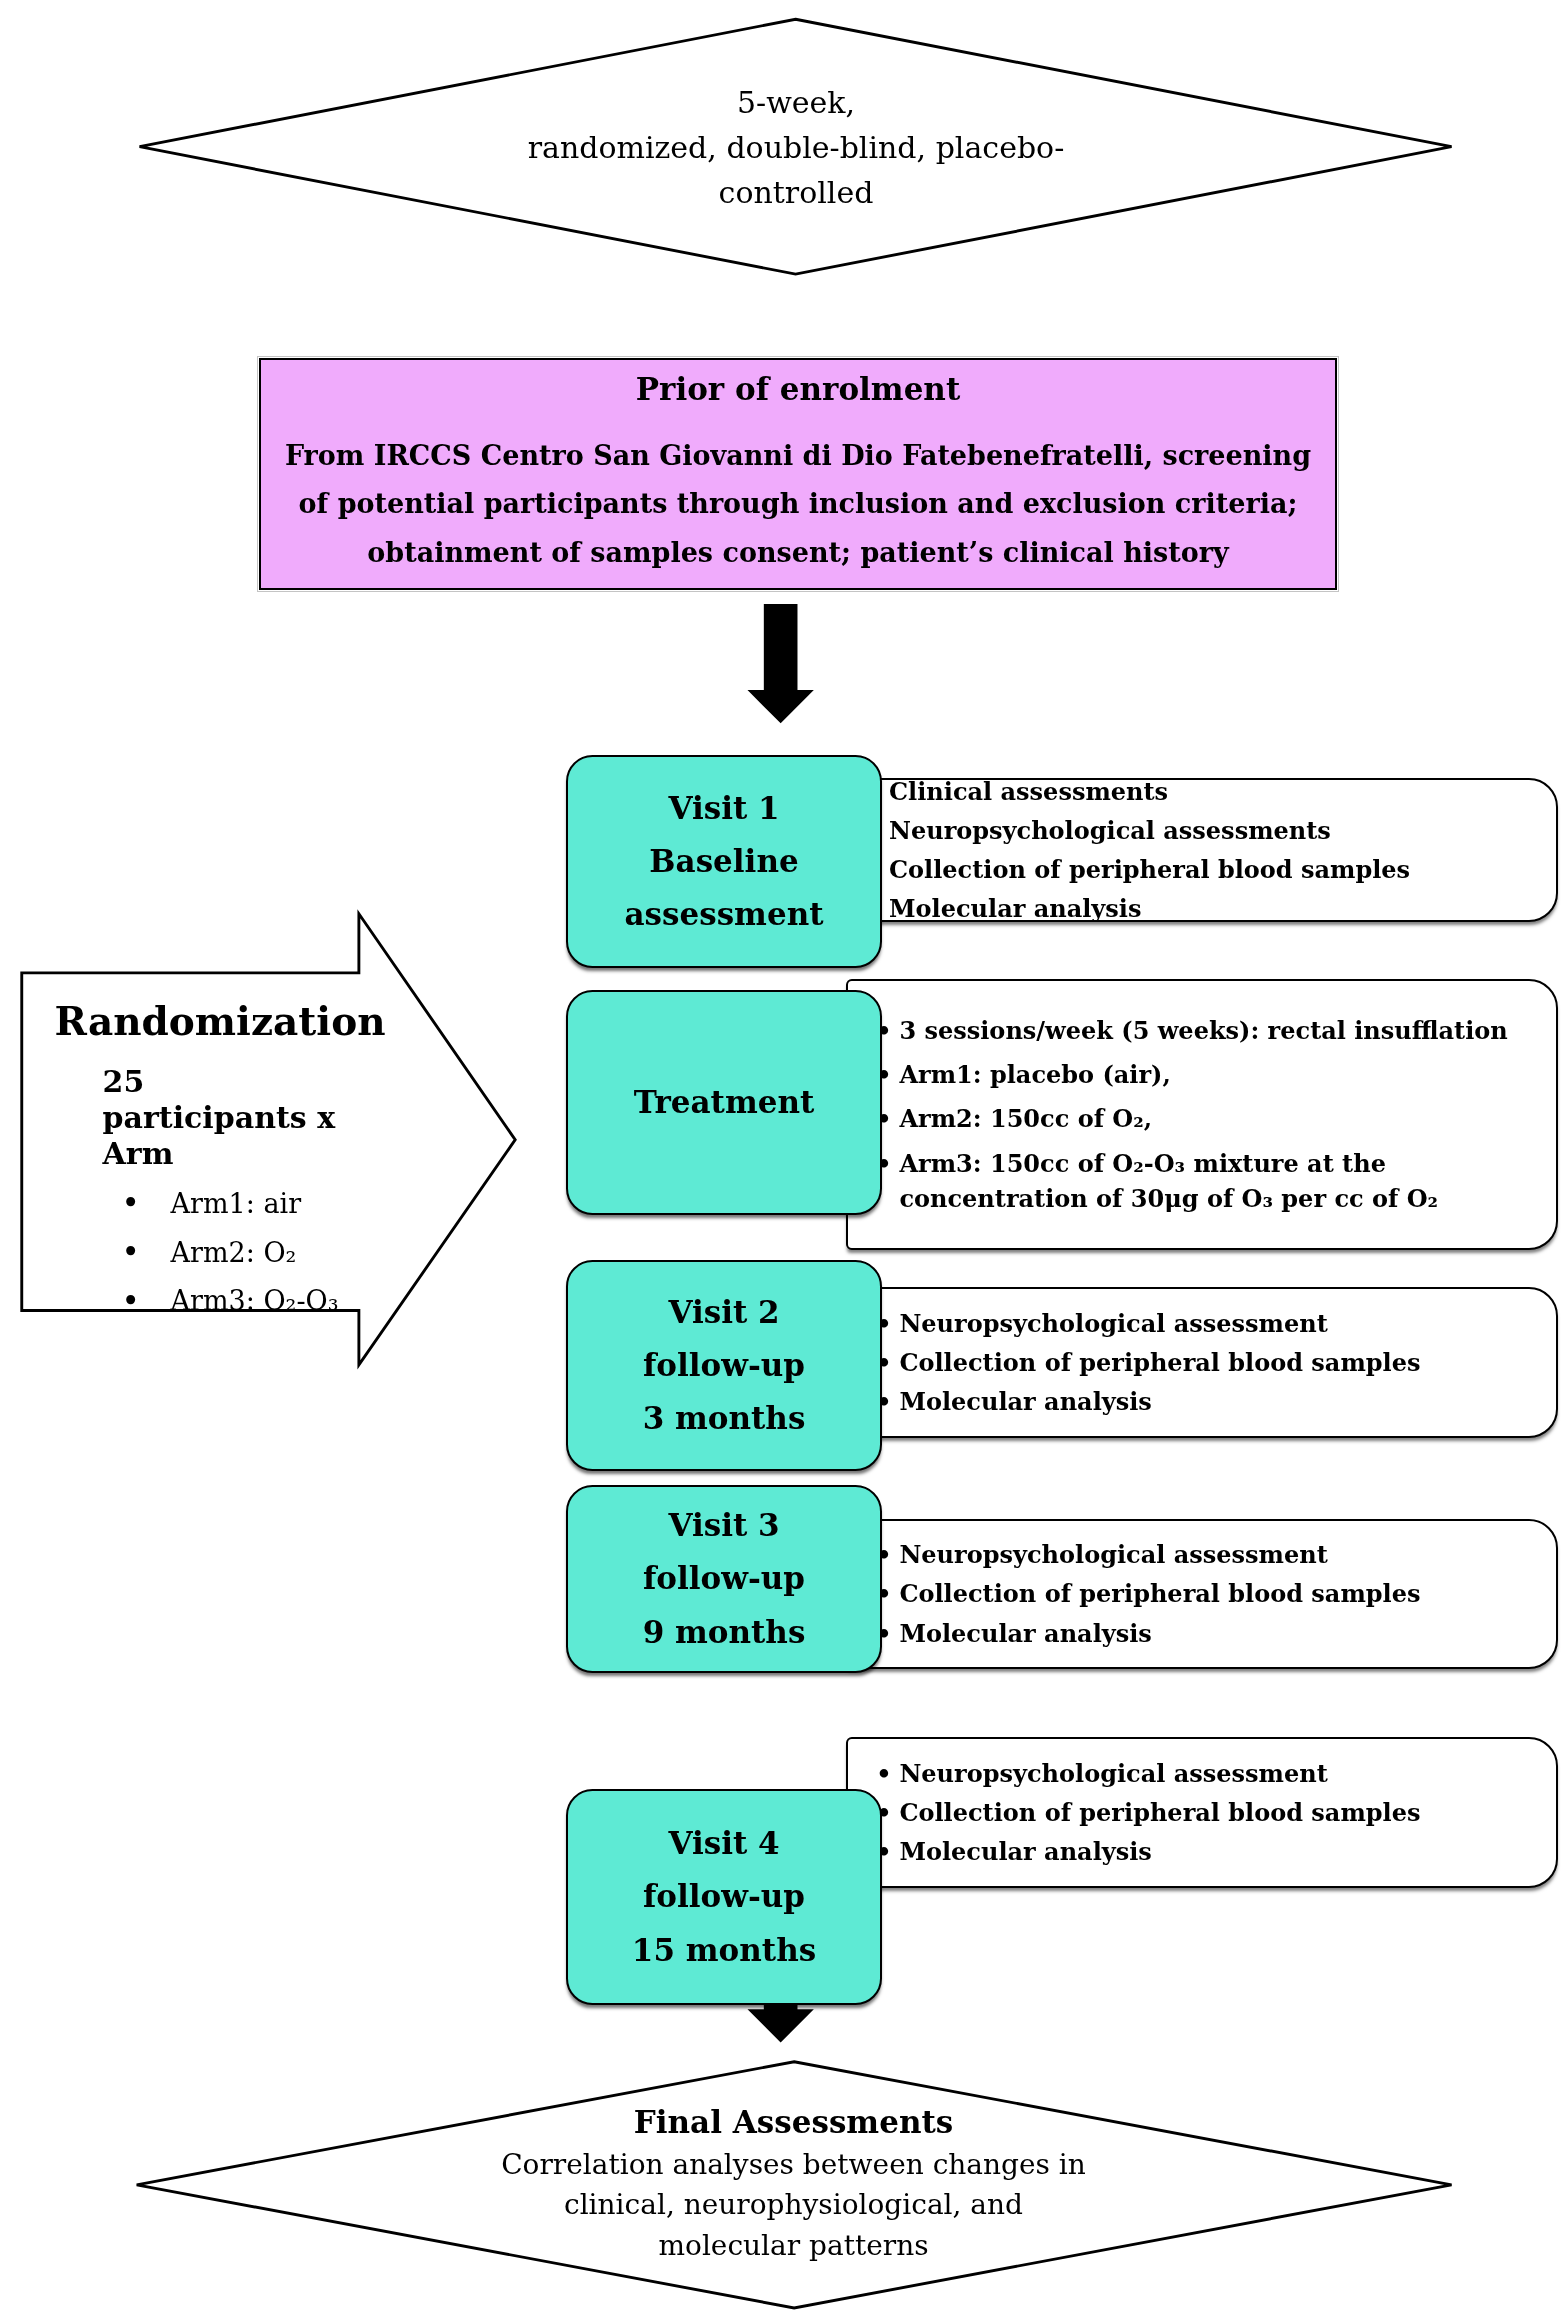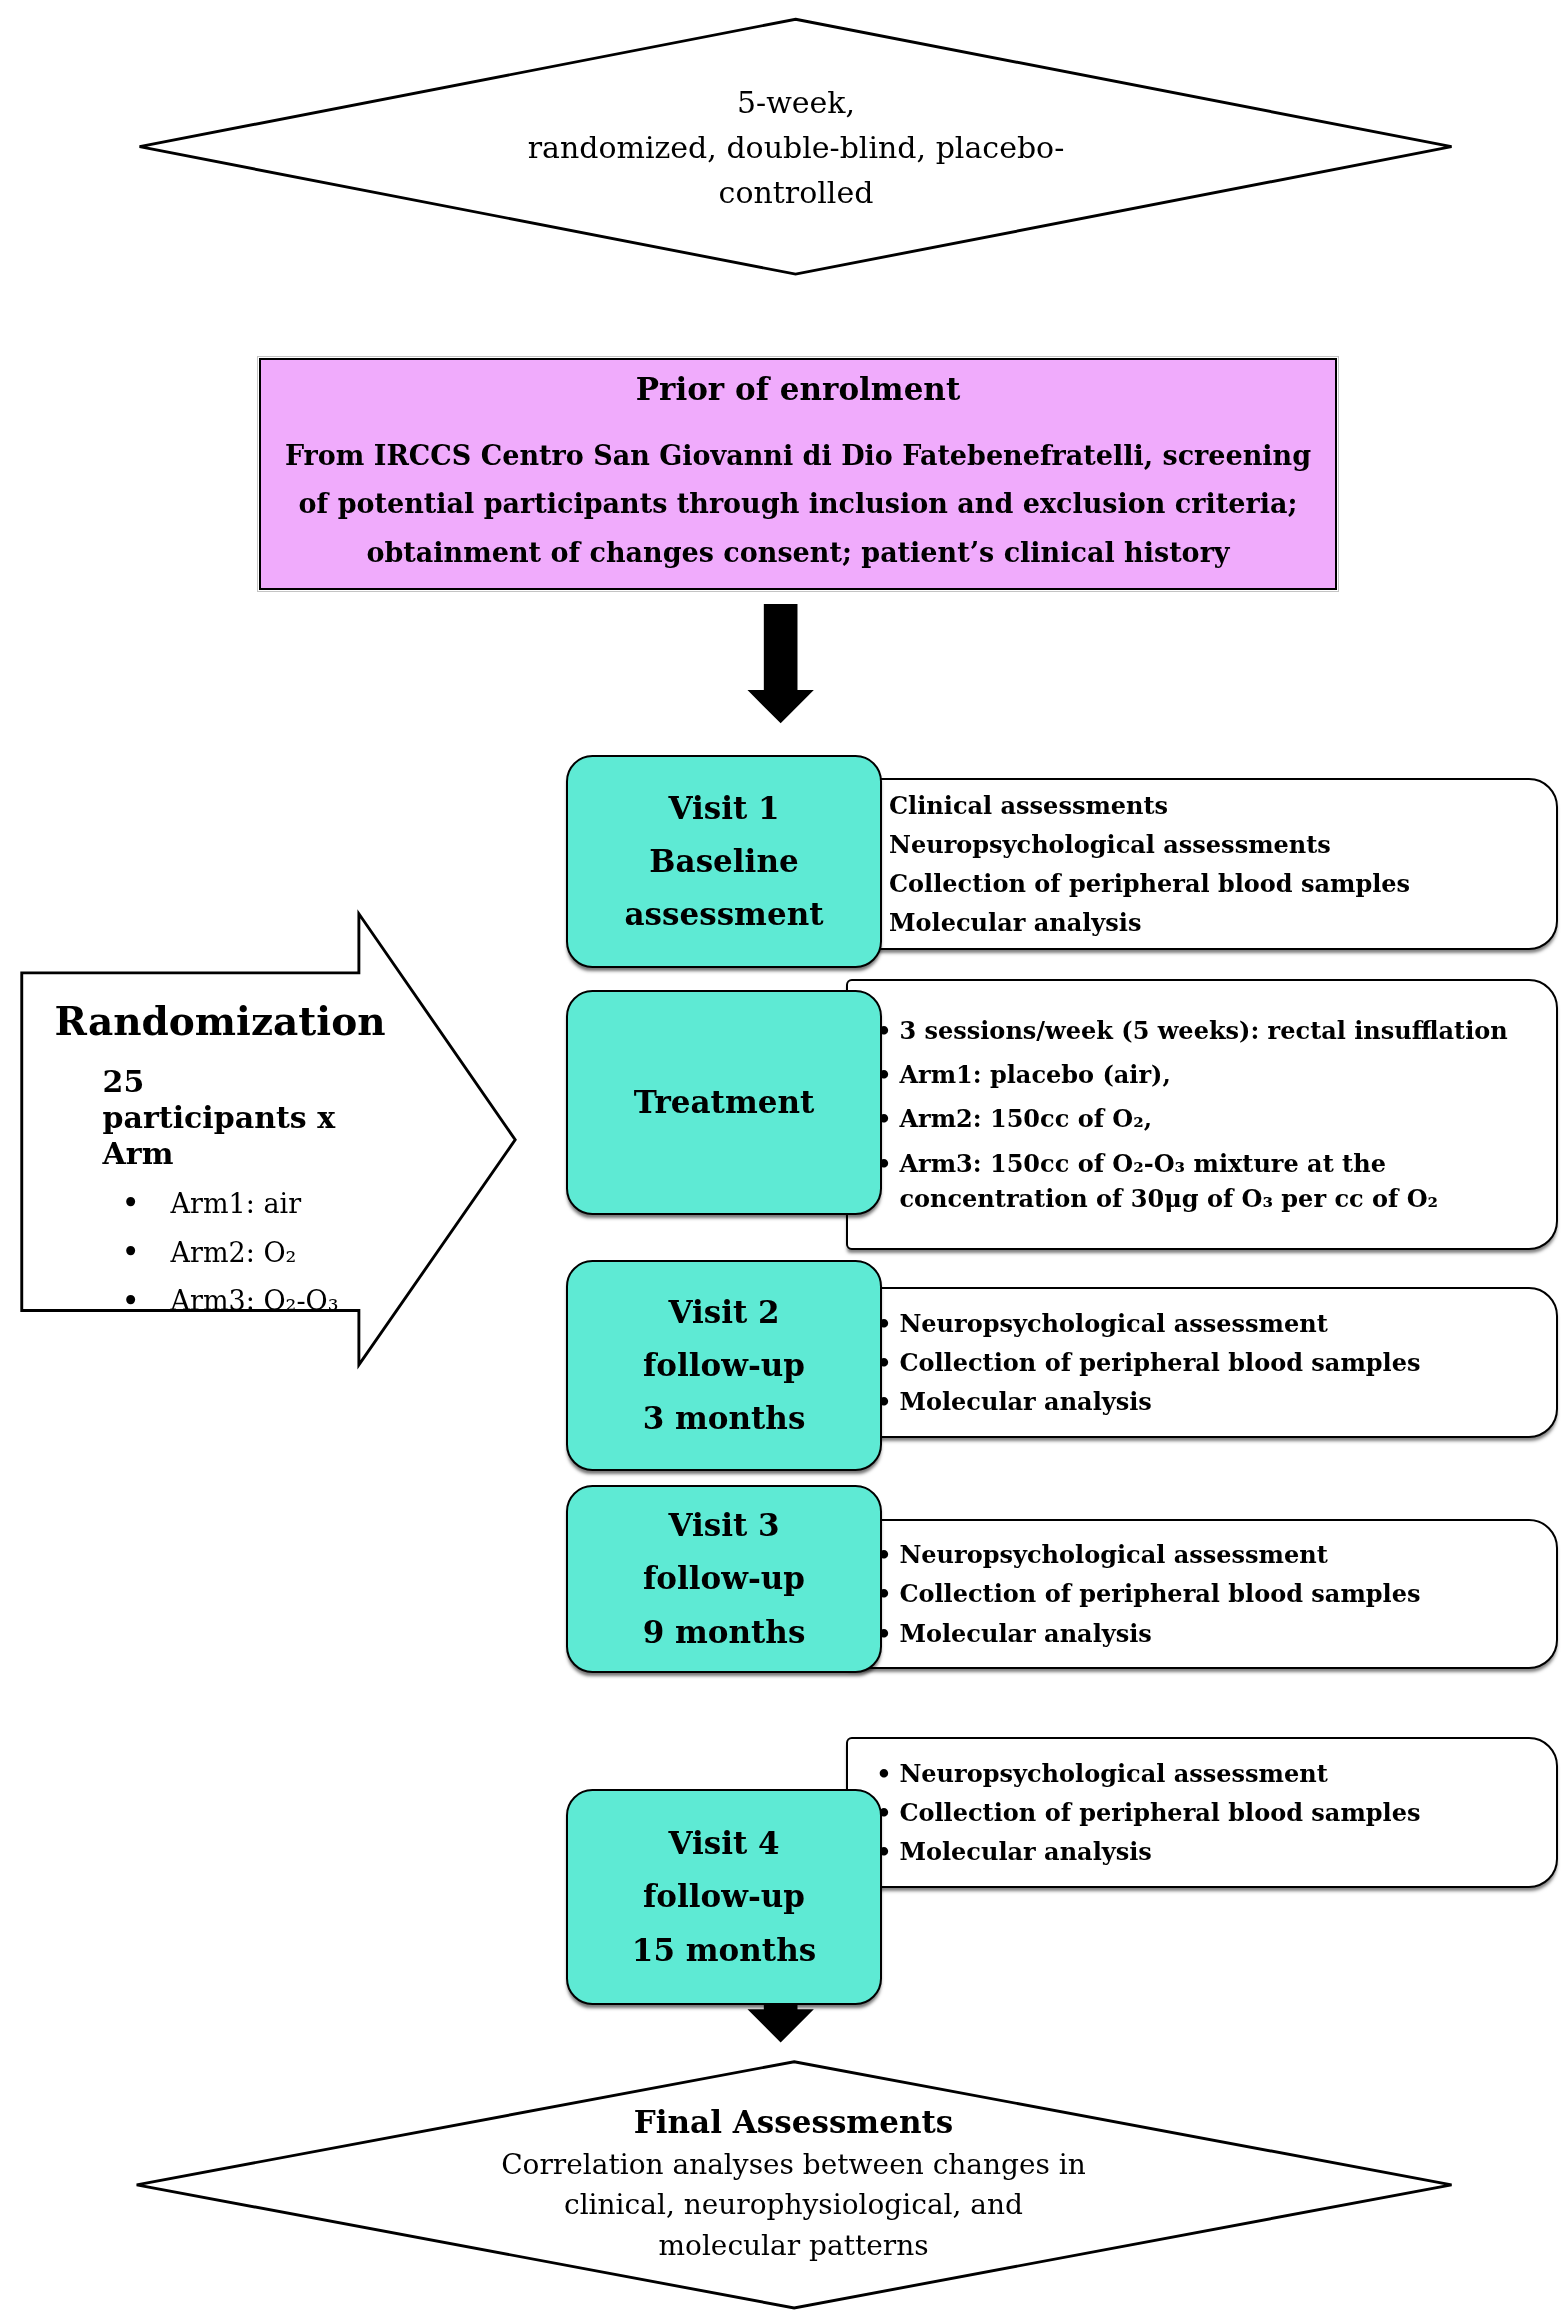--- a/index.html
+++ b/index.html
@@ -50,21 +50,21 @@
   #row4-label{top:1789px;height:216px;}
 
   
   .details-box{
     position:absolute;left:846px;width:712px;box-sizing:border-box;
     border:2.4px solid #000;border-radius:5.8px 29px 29px 5.8px;background:#fff;
     box-shadow:0 4.3px 3.4px -1.9px rgba(0,0,0,0.5);
     display:flex;flex-direction:column;justify-content:center;
     padding:9.6px 19px 9.6px 26.4px;z-index:2;
   }
-  #row0-details{top:778px;height:172px;padding-left:16px;}
+  #row0-details{top:778px;height:144px;padding-left:16px;}
   #row1-details{top:979px;height:271px;}
   #row2-details{top:1287px;height:151px;}
   #row3-details{top:1519px;height:150px;}
   #row4-details{top:1737px;height:151px;}
   .details-box ul{margin:0;padding:0;list-style:none;}
   .details-box li{
     position:relative;padding-left:25px;font-size:24px;font-weight:bold;
     line-height:1.46;margin:4.3px 0;
   }
   .details-box li::before{content:"\2022";position:absolute;left:1.9px;top:0;}
@@ -105,21 +105,21 @@
   <div class="diamond-text" id="top-diamond-text">
     <div class="diamond-line">5-week,</div>
     <div class="diamond-line">randomized, double-blind, placebo-</div>
     <div class="diamond-line">controlled</div>
   </div>
 
   <div id="prior-box">
     <div class="title">Prior of enrolment</div>
     <div class="line">From IRCCS Centro San Giovanni di Dio Fatebenefratelli, screening</div>
     <div class="line">of potential participants through inclusion and exclusion criteria;</div>
-    <div class="line">obtainment of changes consent; patient’s clinical history</div>
+    <div class="line">obtainment of samples consent; patient’s clinical history</div>
   </div>
 
   <div id="randomization-text">
     <div class="title">Randomization</div>
     <div class="subtitle">25 participants x Arm</div>
     <ul>
       <li>Arm1: air</li>
       <li>Arm2: O₂</li>
       <li>Arm3: O₂-O₃</li>
     </ul>

